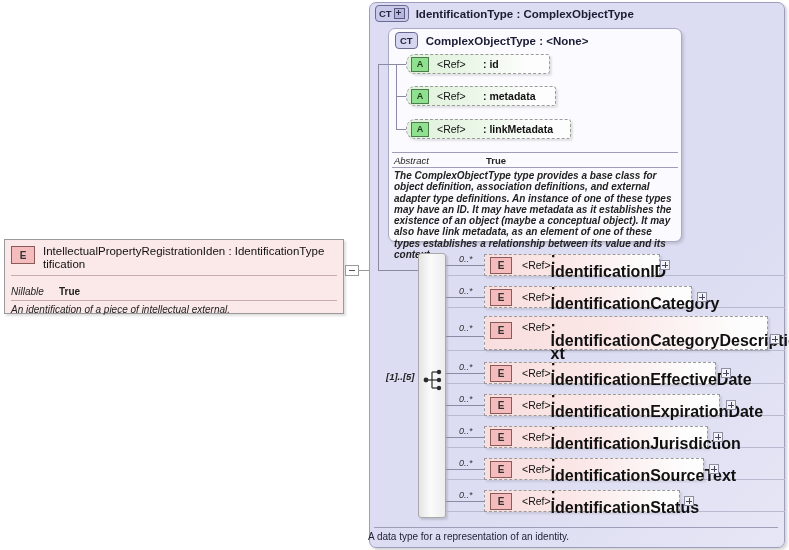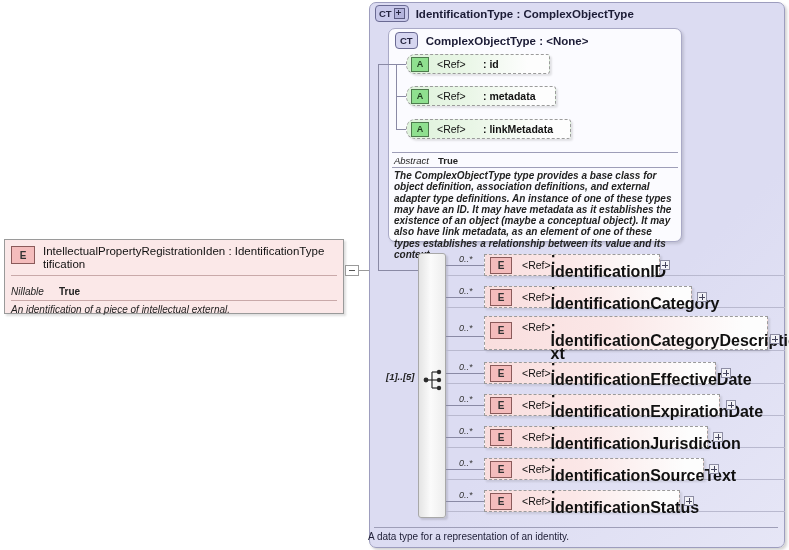--- a/index.html
+++ b/index.html
@@ -111,21 +111,21 @@
   }
   .attr-ref{margin-left:8px;font-size:10.5px;color:#111;width:46px;}
   .attr-name{font-size:10.5px;font-weight:bold;color:#111;}
 
   
   #abstract-block{
     left:392px;top:152px;width:286px;height:86px;
     background:#fbfbff;box-sizing:border-box;
   }
   #abstract-sep-top{left:392px;top:152px;width:286px;height:1px;background:#9e9eb8;}
-  #abstract-row{left:394px;top:155px;display:flex;font-size:9.5px;}
+  #abstract-row{left:394px;top:155px;display:flex;font-size:9.5px;gap:48px;}
   #abstract-row .k{font-style:italic;width:44px;color:#222;}
   #abstract-row .v{font-weight:bold;color:#222;}
   #abstract-sep-mid{left:392px;top:167px;width:286px;height:1px;background:#9e9eb8;}
   #abstract-desc{
     left:394px;top:170px;width:282px;
     font-style:italic;font-size:10px;line-height:11.3px;color:#222;font-weight:bold;
   }
 
   
   .tline{background:#8a8aa5;}

